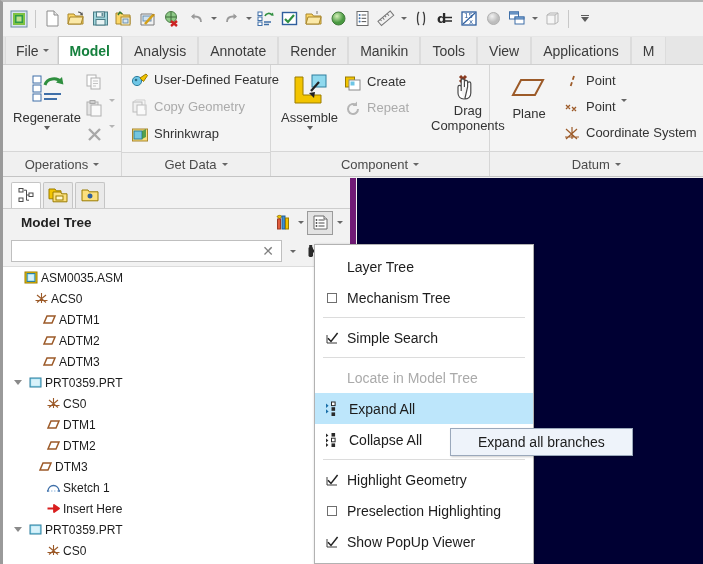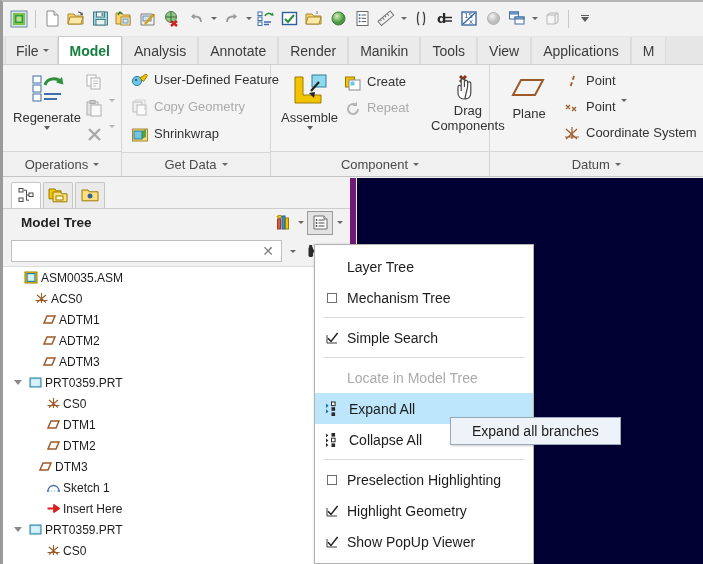--- a/index.html
+++ b/index.html
@@ -196,24 +196,24 @@
   .mitem.disabled { color:#aaaaaa; }
   .mcheck { width:14px; display:flex; align-items:center; justify-content:center; font-size:13px;}
   .mbox {
     width:10px;height:10px;border:1px solid #6f6f6f; background:#fff;display:inline-block;
   }
   .micon { width:16px; display:flex; align-items:center; justify-content:center; }
   .msep { height:1px; background:#dcdcdc; margin:4px 8px; }
 
   .tooltip {
     position:absolute;
-    left:447px; top:415px;
+    left:447px; top:426px;
     background:#eef3fa;
     border:1px solid #9aa8bb;
-    padding:5px 21px;
+    padding:5px 27px;
     font-size:14px;
     color:#1c1c1c;
     z-index:60;
     box-shadow:1px 1px 2px rgba(0,0,0,0.2);
     white-space:nowrap;
   }
 </style>
 </head>
 <body>
 
@@ -892,33 +892,33 @@
           <rect x="6.5" y="11.4" width="3.6" height="3.6" fill="#2a2a2a"></rect>
         </svg>
       </span>
       <span>Collapse All</span>
     </div>
 
     <div class="msep"></div>
 
     <div class="mitem">
       <span class="mcheck">
-          <i class="mbox"></i>
-        </span>
-      <span>Preselection Highlighting</span>
-    </div>
-
-    <div class="mitem">
-      <span class="mcheck">
         <svg width="13" height="12" viewBox="0 0 13 12">
             <path d="M1 3v8h10" stroke="#3a3a3a" fill="none" stroke-width="1"></path>
             <path d="M2 6.2l3 3.2L11.6 1" stroke="#222" fill="none" stroke-width="1.5"></path>
           </svg>
       </span>
       <span>Highlight Geometry</span>
+    </div>
+
+    <div class="mitem">
+      <span class="mcheck">
+          <i class="mbox"></i>
+        </span>
+      <span>Preselection Highlighting</span>
     </div>
 
     <div class="mitem">
       <span class="mcheck">
         <svg width="13" height="12" viewBox="0 0 13 12">
             <path d="M1 3v8h10" stroke="#3a3a3a" fill="none" stroke-width="1"></path>
             <path d="M2 6.2l3 3.2L11.6 1" stroke="#222" fill="none" stroke-width="1.5"></path>
           </svg>
       </span>
       <span>Show PopUp Viewer</span>

